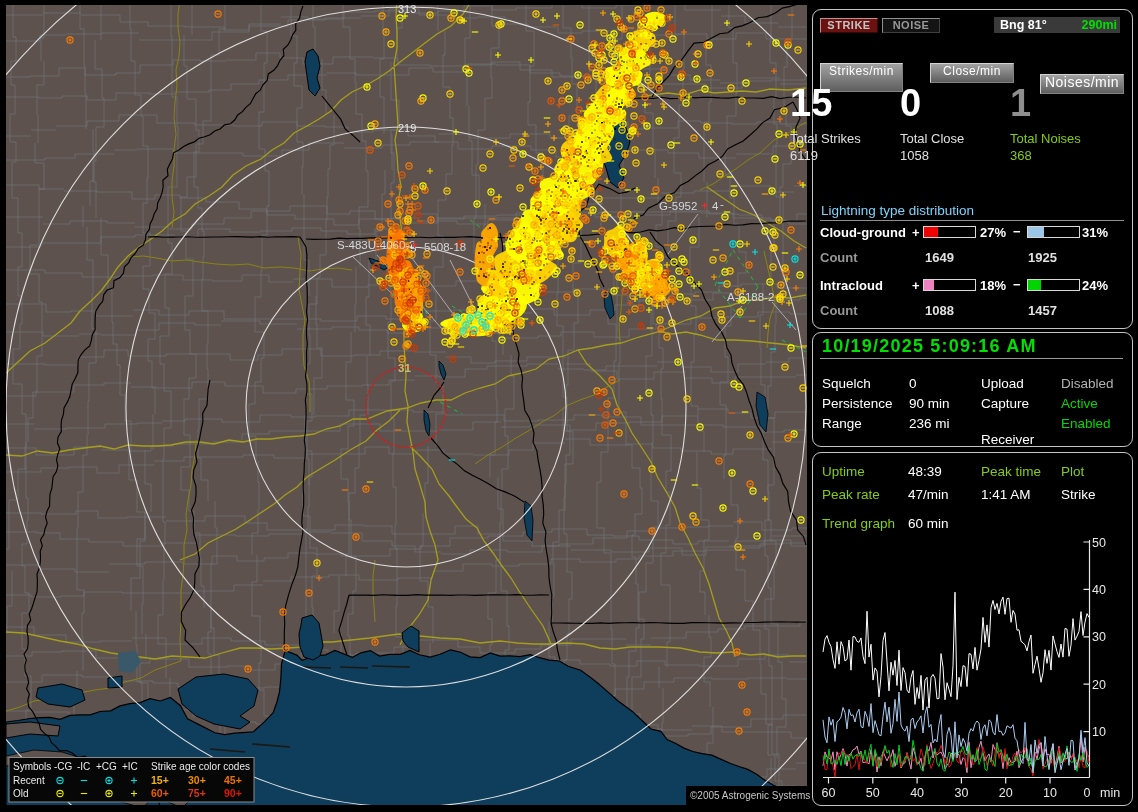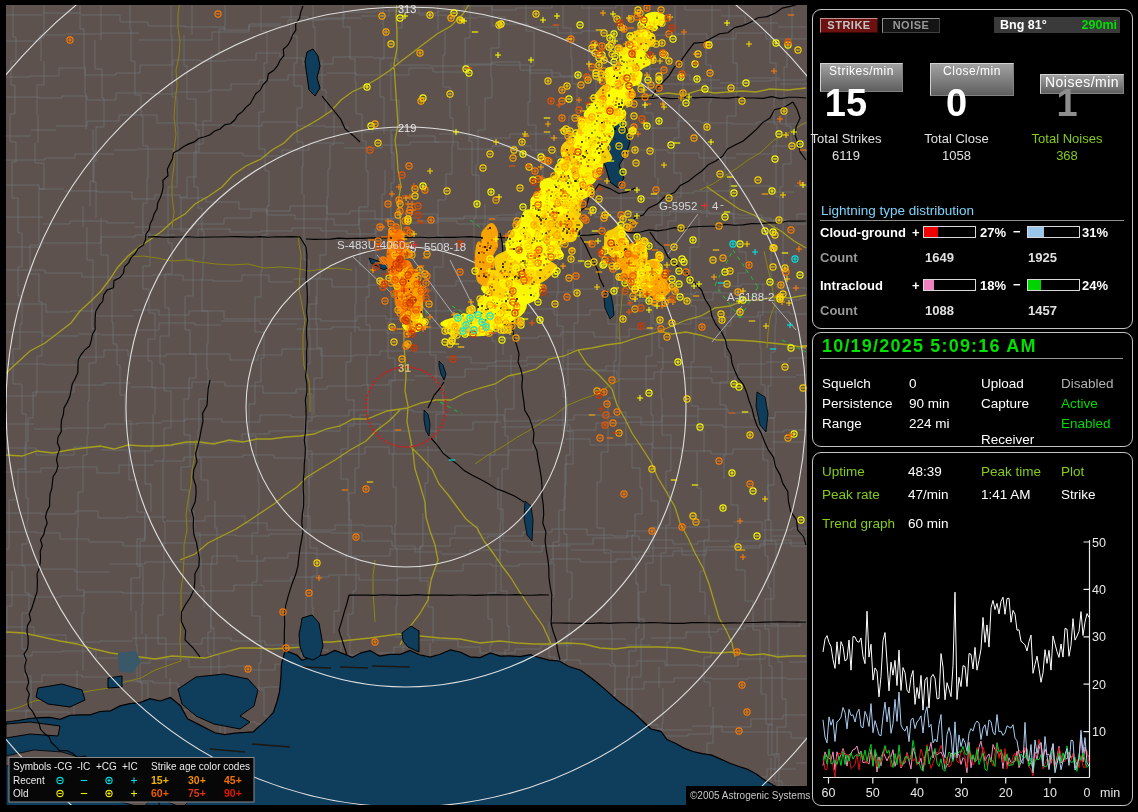--- a/index.html
+++ b/index.html
@@ -1,18 +1,18 @@
 <!DOCTYPE html>
 <html><head><meta charset="utf-8"><style>
 *{margin:0;padding:0;box-sizing:border-box}
 body{width:1138px;height:812px;background:#000;font-family:"Liberation Sans",sans-serif;overflow:hidden}
 #root{position:relative;width:1138px;height:812px}
 .abs{position:absolute;white-space:nowrap}
 .panel{position:absolute;background:#000;border:1px solid #c4c4c4;border-radius:9px}
-.ra{text-align:center}
+.ra{text-align:left}
 .w{color:#fff}.gy{color:#84cc16}.lg{color:#e0e0e0}.grn{color:#00d800}
 .b{font-weight:bold}
 .f13{font-size:13px}.f14{font-size:13.5px}
 .btn{position:absolute;font-weight:bold;text-align:center;font-size:11px;letter-spacing:.5px}
 .bar{position:absolute;width:53px;height:12px;border:1px solid #d8d8d8;background:#000}
 .bar>div{height:100%}
 </style></head><body>
 <div id="root">
 <svg width="1138" height="812" font-family="Liberation Sans, sans-serif">
       <defs>
@@ -2251,21 +2251,21 @@
 <div class="panel" style="left:812px;top:332px;width:321px;height:115px"></div>
 <div class="panel" style="left:812px;top:452px;width:321px;height:354px"></div>
 
 <div class="btn" style="left:820px;top:18px;width:58px;height:15px;background:#6b1110;border:1px solid;border-color:#c09090 #3a0505 #3a0505 #c09090;color:#c4c4c4;line-height:13px">STRIKE</div>
 <div class="btn" style="left:882px;top:18px;width:58px;height:15px;background:#141414;border:1px solid;border-color:#909090 #404040 #404040 #909090;color:#989898;line-height:13px">NOISE</div>
 <div class="abs" style="left:994px;top:17px;width:126px;height:16px;background:#3a3a3a"></div>
 <div class="abs b w" style="left:1000px;top:18px;font-size:12.5px">Bng 81°</div>
 <div class="abs b" style="left:1060px;top:18px;width:57px;font-size:12.5px;color:#00dd00;text-align:right">290mi</div>
 
 <div class="btn" style="left:820px;top:63px;width:83px;height:29px;background:linear-gradient(#a2a2a2,#5e5e5e);border:1px solid;border-color:#d2d2d2 #828282 #828282 #d2d2d2;color:#fff;font-size:12px;font-weight:normal;line-height:15px">Strikes/min</div>
-<div class="btn" style="left:930px;top:63px;width:84px;height:33px;background:linear-gradient(#a2a2a2,#5e5e5e);border:1px solid;border-color:#d2d2d2 #828282 #828282 #d2d2d2;color:#fff;font-size:12px;font-weight:normal;line-height:15px">Close/min</div>
+<div class="btn" style="left:930px;top:63px;width:84px;height:20px;background:linear-gradient(#a2a2a2,#5e5e5e);border:1px solid;border-color:#d2d2d2 #828282 #828282 #d2d2d2;color:#fff;font-size:12px;font-weight:normal;line-height:15px">Close/min</div>
 <div class="btn" style="left:1040px;top:74px;width:84px;height:20px;background:linear-gradient(#a2a2a2,#5e5e5e);border:1px solid;border-color:#d2d2d2 #828282 #828282 #d2d2d2;color:#fff;font-size:14px;font-weight:normal;line-height:15px">Noises/min</div>
 
 <div class="abs b w ra" style="left:790px;top:82px;width:112px;font-size:38px">15</div>
 <div class="abs b w ra" style="left:900px;top:82px;width:113px;font-size:38px">0</div>
 <div class="abs b ra" style="left:1010px;top:82px;width:114px;font-size:38px;color:#8e8e8e">1</div>
 
 <div class="abs lg ra f13" style="left:790px;top:131px;width:112px">Total Strikes</div>
 <div class="abs lg ra f13" style="left:900px;top:131px;width:113px">Total Close</div>
 <div class="abs gy ra f13" style="left:1010px;top:131px;width:114px">Total Noises</div>
 <div class="abs lg ra f13" style="left:790px;top:148px;width:112px">6119</div>
@@ -2309,21 +2309,21 @@
 <div class="abs" style="left:820px;top:358px;width:303px;height:1px;background:#999"></div>
 <div class="abs w f14" style="left:822px;top:376px">Squelch</div>
 <div class="abs w f14" style="left:909px;top:376px">0</div>
 <div class="abs w f14" style="left:981px;top:376px">Upload</div>
 <div class="abs f14" style="left:1061px;top:376px;color:#b2b2b2">Disabled</div>
 <div class="abs w f14" style="left:822px;top:396px">Persistence</div>
 <div class="abs w f14" style="left:909px;top:396px">90 min</div>
 <div class="abs w f14" style="left:981px;top:396px">Capture</div>
 <div class="abs grn f14" style="left:1061px;top:396px">Active</div>
 <div class="abs w f14" style="left:822px;top:416px">Range</div>
-<div class="abs w f14" style="left:909px;top:416px">224 mi</div>
+<div class="abs w f14" style="left:909px;top:416px">236 mi</div>
 <div class="abs w f14" style="left:981px;top:432px">Receiver</div>
 <div class="abs grn f14" style="left:1061px;top:416px">Enabled</div>
 
 <div class="abs gy f14" style="left:822px;top:464px">Uptime</div>
 <div class="abs w f14" style="left:908px;top:464px">48:39</div>
 <div class="abs gy f14" style="left:981px;top:464px">Peak time</div>
 <div class="abs gy f14" style="left:1061px;top:464px">Plot</div>
 <div class="abs gy f14" style="left:822px;top:487px">Peak rate</div>
 <div class="abs w f14" style="left:908px;top:487px">47/min</div>
 <div class="abs w f14" style="left:981px;top:487px">1:41 AM</div>

